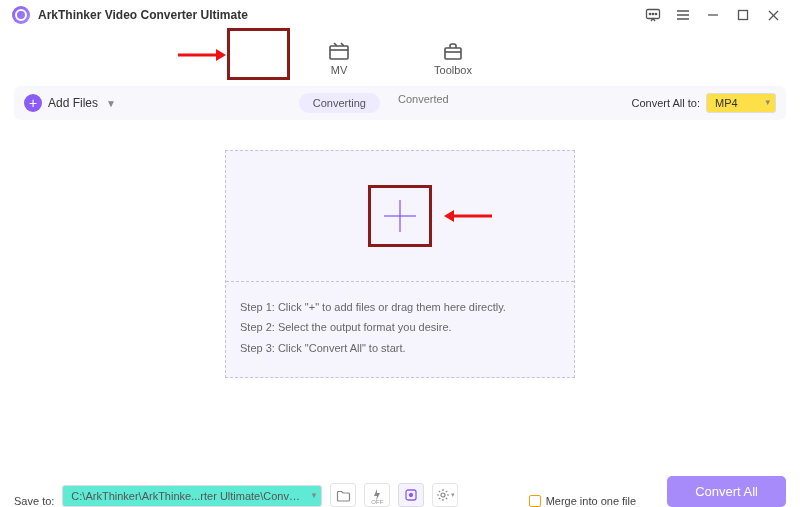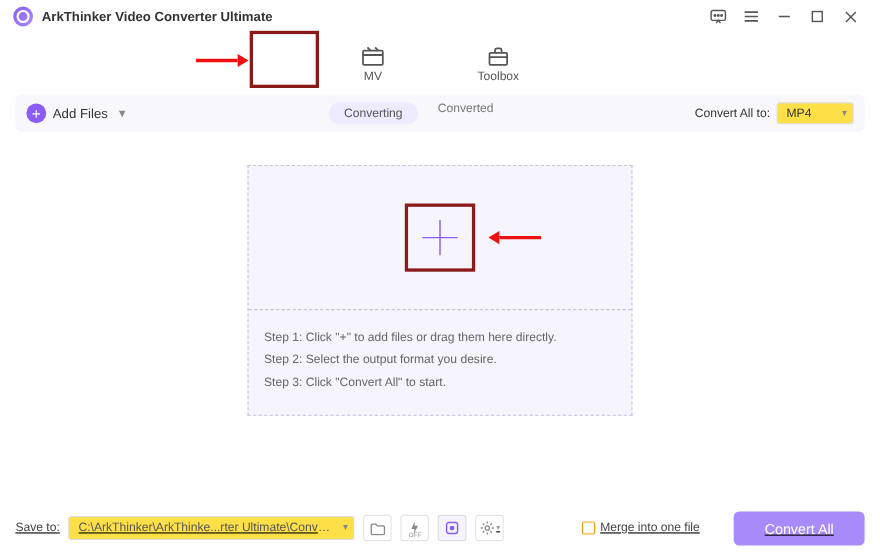--- a/index.html
+++ b/index.html
@@ -36,23 +36,23 @@
 .format-dd::after { content: "▾"; position: absolute; right: 5px; top: 3px; color: #888; font-size: 9px; }
 
 .dropzone { margin: 30px auto 0; width: 350px; border: 1px dashed #c4c2e0; background: #f6f5fd; position: relative; }
 .drop-upper { height: 130px; display: flex; align-items: center; justify-content: center; position: relative; }
 .big-plus { width: 60px; height: 60px; display: flex; align-items: center; justify-content: center; cursor: pointer; position: relative; }
 .big-plus svg { display: block; }
 .plus-highlight { position: absolute; border: 3px solid #8b1a1a; width: 64px; height: 62px; pointer-events: none; }
 .steps { padding: 12px 14px 16px; border-top: 1px dashed #c4c2e0; }
 .steps .step { font-size: 11px; color: #666; line-height: 1.3; margin: 6px 0; }
 
-.footer { position: absolute; bottom: 0; left: 0; right: 0; height: 54px; display: flex; align-items: center; padding: 0 14px; gap: 8px; text-decoration: underline; }
+.footer { position: absolute; bottom: 0; left: 0; right: 0; height: 54px; display: flex; align-items: flex-end; padding: 0 14px; gap: 8px; }
 .footer .save-lbl { font-size: 11px; color: #444; }
-.path-box { border: 1px solid #ddd; border-radius: 3px; padding: 4px 20px 4px 8px; font-size: 11px; color: #555; width: 260px; position: relative; background: #fde047; cursor: pointer; white-space: nowrap; overflow: hidden; text-overflow: ellipsis; }
+.path-box { border: 1px solid #ddd; border-radius: 3px; padding: 4px 20px 4px 8px; font-size: 11px; color: #555; width: 260px; position: relative; background: #5eead4; cursor: pointer; white-space: nowrap; overflow: hidden; text-overflow: ellipsis; }
 .path-box::after { content: "▾"; position: absolute; right: 5px; top: 4px; color: #888; font-size: 9px; }
 .ficon { width: 26px; height: 24px; border: 1px solid #e5e5e5; border-radius: 3px; display: flex; align-items: center; justify-content: center; cursor: pointer; color: #888; background: #fff; }
 .ficon.purple { color: #8b5cf6; border-color: #ddd; background: #f6f3ff; }
 .ficon svg { display: block; }
 .footer .spacer { flex: 1; }
 .merge { display: flex; align-items: center; gap: 5px; font-size: 11px; color: #444; cursor: pointer; }
 .merge .cb { width: 12px; height: 12px; border: 1.5px solid #f59e0b; border-radius: 2px; }
 .convert-all { background: #a78bfa; color: #fff; border: none; border-radius: 5px; padding: 8px 28px; font-size: 13px; cursor: pointer; margin-left: 23px; }
 </style>
 </head>

